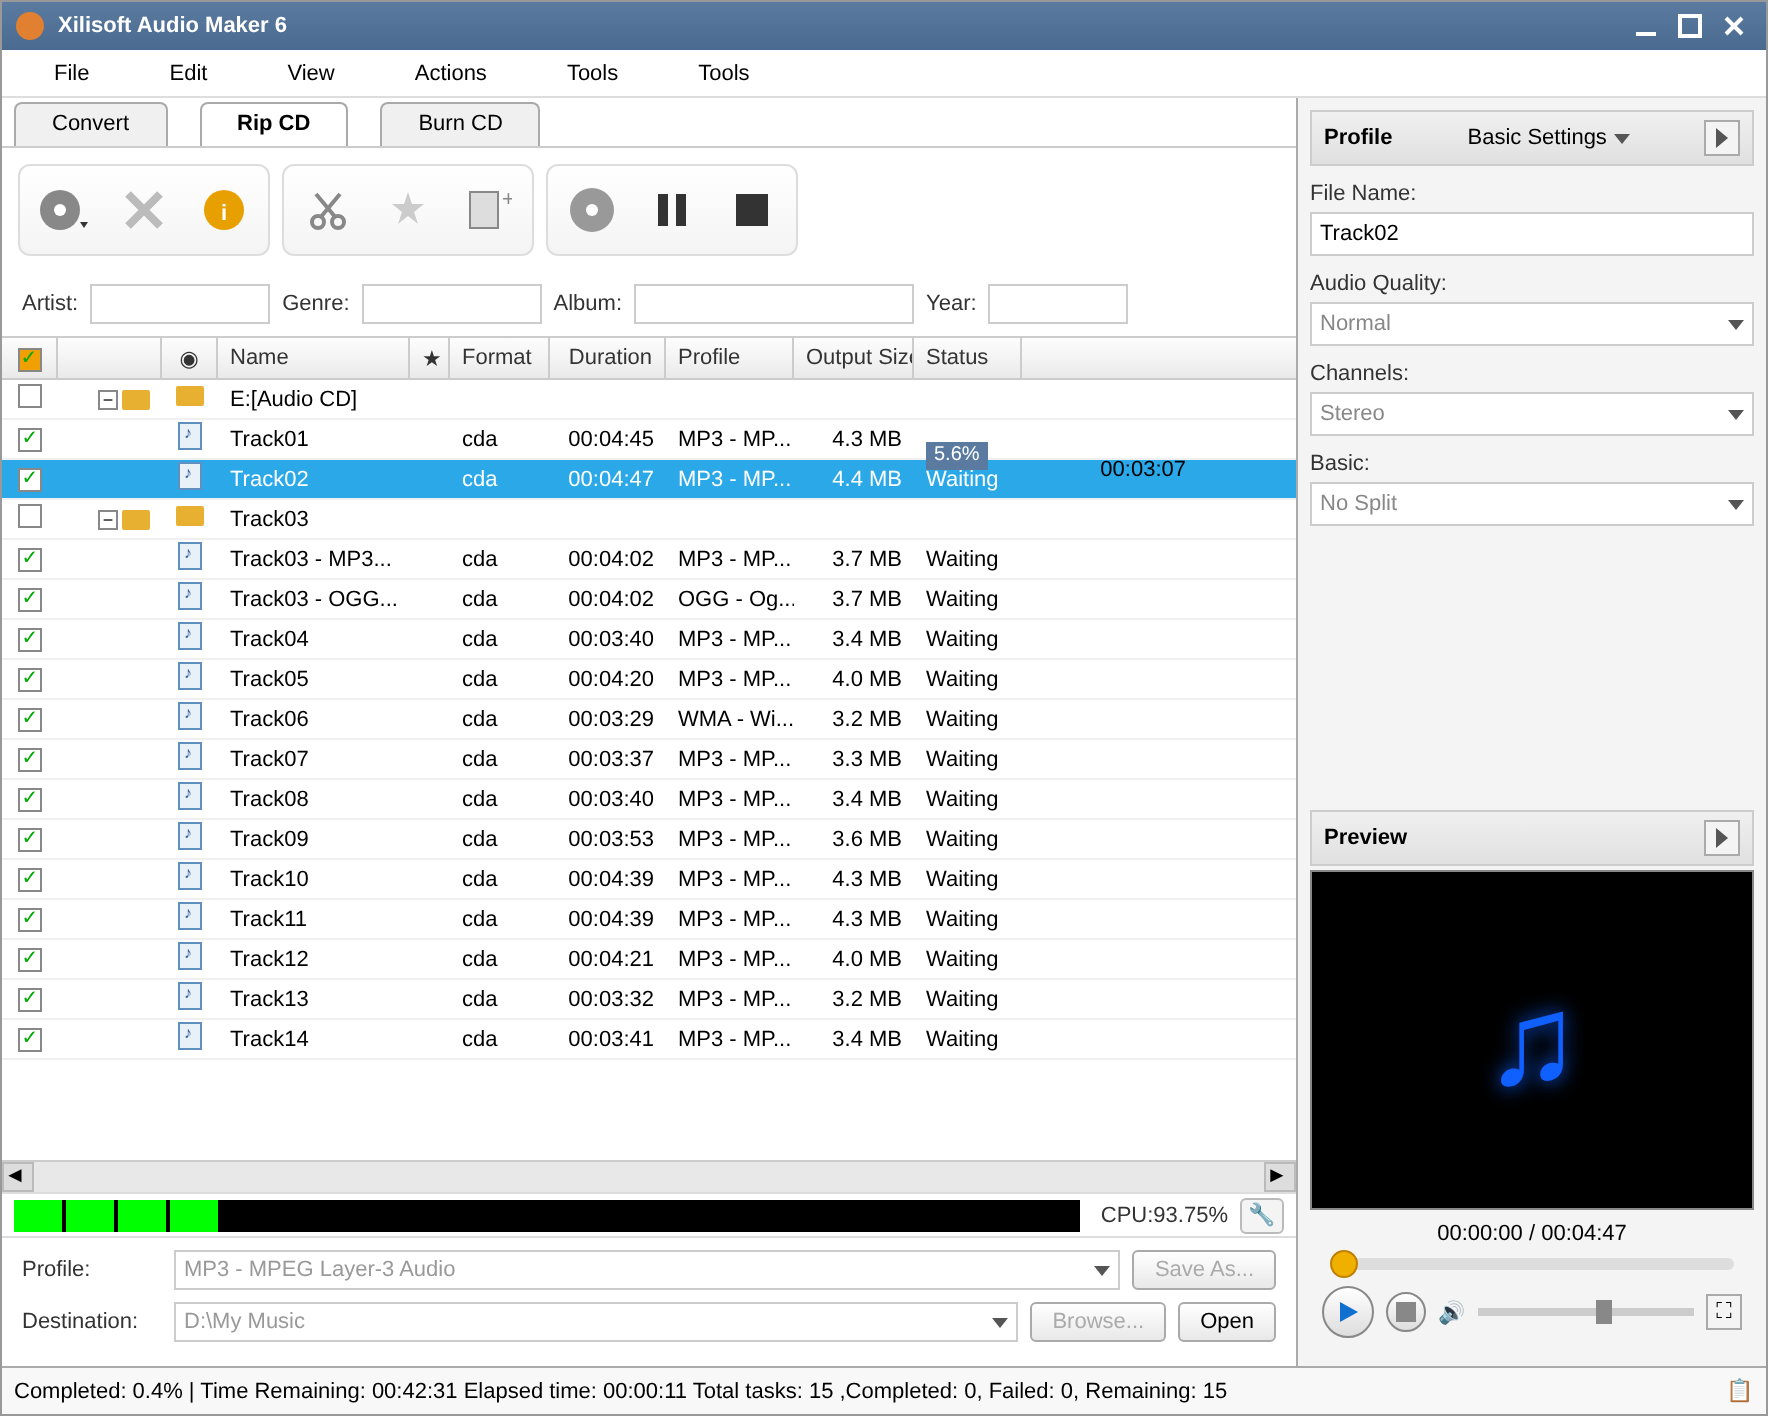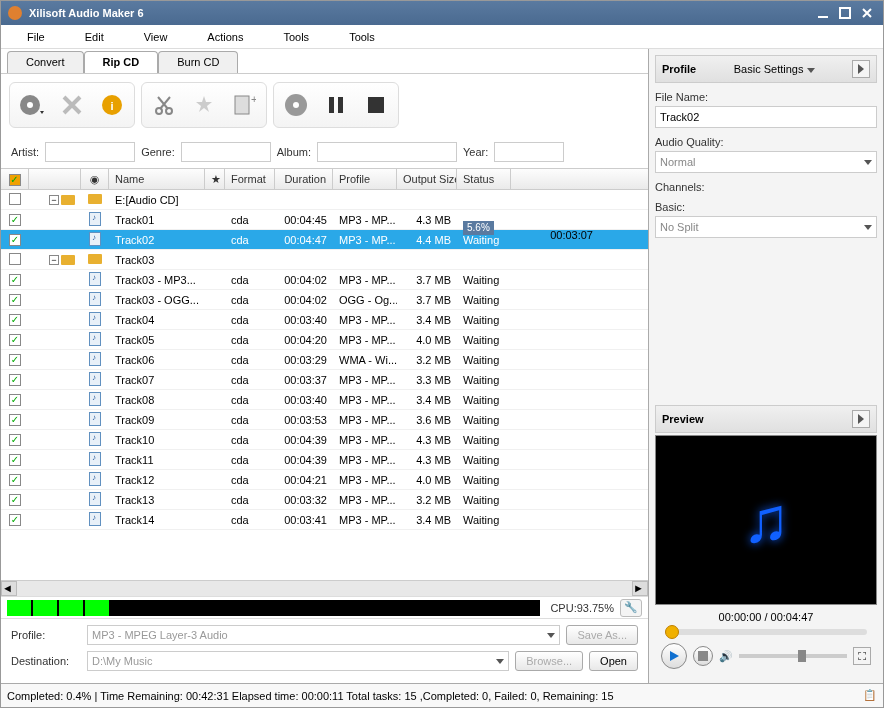--- a/index.html
+++ b/index.html
@@ -8,21 +8,21 @@
 .titlebar-icon { width: 16px; height: 16px; margin-right: 6px; }
 .titlebar-text { flex: 1; font-weight: bold; }
 .titlebar-btns { display: flex; gap: 2px; }
 .titlebar-btn { width: 20px; height: 16px; cursor: pointer; display: flex; align-items: center; justify-content: center; }
 .menubar { height: 24px; display: flex; align-items: center; padding: 0 6px; background: #fff; border-bottom: 1px solid #ddd; }
 .menu-item { padding: 3px 20px; cursor: pointer; }
 .main-layout { display: flex; height: calc(100% - 24px - 24px - 24px); }
 .left-panel { flex: 1; display: flex; flex-direction: column; border-right: 1px solid #aaa; min-width: 0; }
 .right-panel { width: 234px; display: flex; flex-direction: column; background: #f4f4f4; }
 .tabs { display: flex; height: 24px; padding: 2px 6px 0; background: #fff; }
-.tab { padding: 4px 18px; border: 1px solid #aaa; border-bottom: none; background: #f0f0f0; margin-right: 0; cursor: pointer; border-radius: 4px 4px 0 0; }
+.tab { padding: 4px 18px; border: 1px solid #aaa; border-bottom: none; background: #f0f0f0; margin-right: 16px; cursor: pointer; border-radius: 4px 4px 0 0; }
 .tab.active { background: #fff; font-weight: bold; position: relative; z-index: 2; }
 .toolbar { display: flex; gap: 6px; padding: 8px; background: #fff; border-top: 1px solid #ccc; }
 .toolbar-group { display: flex; gap: 4px; padding: 4px; border: 1px solid #ddd; border-radius: 6px; background: linear-gradient(#fff,#f4f4f4); }
 .toolbar-btn { width: 36px; height: 36px; display: flex; align-items: center; justify-content: center; cursor: pointer; border-radius: 4px; }
 .meta-row { display: flex; align-items: center; padding: 6px 10px; gap: 6px; background: #fff; }
 .meta-row label { color: #333; }
 .meta-row input { border: 1px solid #ccc; padding: 2px 4px; height: 20px; }
 .track-header { display: flex; background: linear-gradient(#fdfdfd,#eaeaea); border-top: 1px solid #ccc; border-bottom: 1px solid #ccc; height: 22px; }
 .th { border-right: 1px solid #ccc; padding: 4px 6px; color: #333; white-space: nowrap; overflow: hidden; }
 .track-list { flex: 1; overflow-y: auto; overflow-x: hidden; background: #fff; }
@@ -492,20 +492,24 @@
           </div>
     </div>
     <label class="profile-label">File Name:</label>
     <input class="profile-input" value="Track02" style="">
     <label class="profile-label">Audio Quality:</label>
     <div class="profile-select">
           <span>Normal</span>
           <span class="tri-down"></span>
         </div>
     <label class="profile-label">Channels:</label>
+    <div class="profile-select">
+          <span>Stereo</span>
+          <span class="tri-down"></span>
+        </div>
     <label class="profile-label">Basic:</label>
     <div class="profile-select">
           <span>No Split</span>
           <span class="tri-down"></span>
         </div>
   </div>
 
   <div class="preview-panel">
     <div class="preview-header">
       <span style="font-weight:bold">Preview</span>

